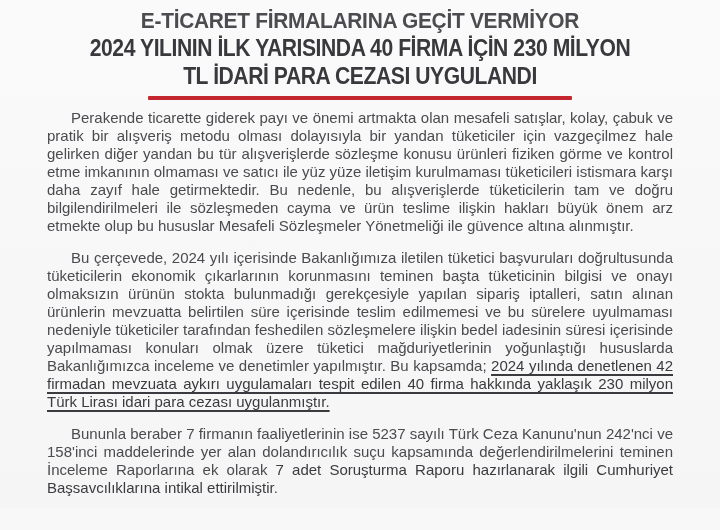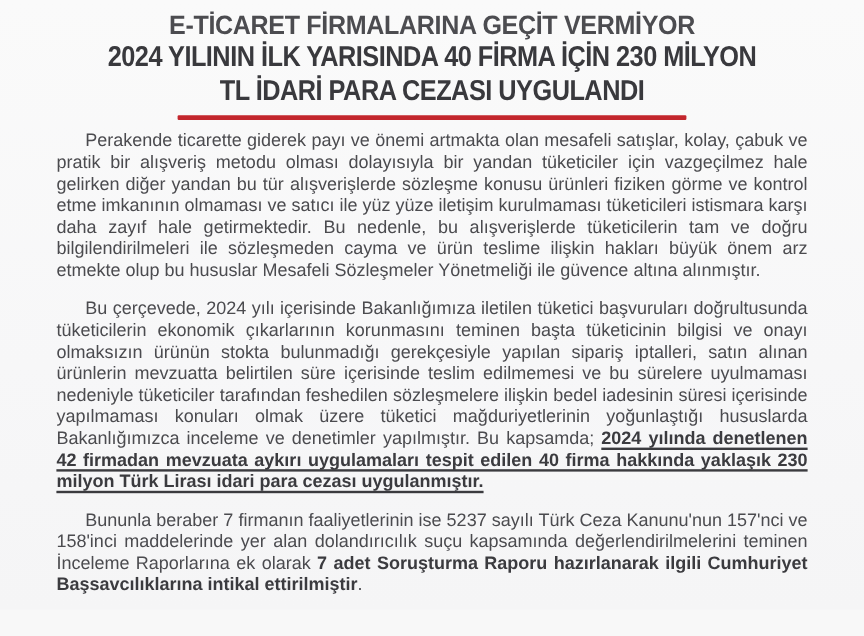--- a/index.html
+++ b/index.html
@@ -44,36 +44,36 @@
   main {
     margin: 9px 47px 0;
     text-align: justify;
     font-size: 15px;
     line-height: 18px;
     color: #4b4b4f;
     hyphens: none;
   }
   .para { margin: 0; text-indent: 24px; }
   .para + .para { margin-top: 14px; }
-  .para .b { font-weight: 700; color: #3b3b3f; }
+  .para .b { font-weight: 400; color: #3b3b3f; }
   .para .u {
     text-decoration: underline;
     text-decoration-thickness: 1.5px;
     text-underline-offset: 2.5px;
   }
 </style>
 </head>
 <body>
 
 <div class="page">
   <header>
     <div class="title-light">E-TİCARET FİRMALARINA GEÇİT VERMİYOR</div>
     <div class="title-bold">2024 YILININ İLK YARISINDA 40 FİRMA İÇİN 230 MİLYON</div>
     <div class="title-bold">TL İDARİ PARA CEZASI UYGULANDI</div>
     <div class="red-rule" style="background: rgb(195, 38, 45);"></div>
   </header>
 
   <main style="color: rgb(75, 75, 79);">
       <p class="para"><span>Perakende ticarette giderek payı ve önemi artmakta olan mesafeli satışlar, kolay, çabuk ve pratik bir alışveriş metodu olması dolayısıyla bir yandan tüketiciler için vazgeçilmez hale gelirken diğer yandan bu tür alışverişlerde sözleşme konusu ürünleri fiziken görme ve kontrol etme imkanının olmaması ve satıcı ile yüz yüze iletişim kurulmaması tüketicileri istismara karşı daha zayıf hale getirmektedir. Bu nedenle, bu alışverişlerde tüketicilerin tam ve doğru bilgilendirilmeleri ile sözleşmeden cayma ve ürün teslime ilişkin hakları büyük önem arz etmekte olup bu hususlar Mesafeli Sözleşmeler Yönetmeliği ile güvence altına alınmıştır.</span></p>
       <p class="para"><span>Bu çerçevede, 2024 yılı içerisinde Bakanlığımıza iletilen tüketici başvuruları doğrultusunda tüketicilerin ekonomik çıkarlarının korunmasını teminen başta tüketicinin bilgisi ve onayı olmaksızın ürünün stokta bulunmadığı gerekçesiyle yapılan sipariş iptalleri, satın alınan ürünlerin mevzuatta belirtilen süre içerisinde teslim edilmemesi ve bu sürelere uyulmaması nedeniyle tüketiciler tarafından feshedilen sözleşmelere ilişkin bedel iadesinin süresi içerisinde yapılmaması konuları olmak üzere tüketici mağduriyetlerinin yoğunlaştığı hususlarda Bakanlığımızca inceleme ve denetimler yapılmıştır. Bu kapsamda; </span><span class="b u">2024 yılında denetlenen 42 firmadan mevzuata aykırı uygulamaları tespit edilen 40 firma hakkında yaklaşık 230 milyon Türk Lirası idari para cezası uygulanmıştır.</span></p>
-      <p class="para"><span>Bununla beraber 7 firmanın faaliyetlerinin ise 5237 sayılı Türk Ceza Kanunu'nun 157'nci ve 158'inci maddelerinde yer alan dolandırıcılık suçu kapsamında değerlendirilmelerini teminen İnceleme Raporlarına ek olarak </span><span class="b">7 adet Soruşturma Raporu hazırlanarak ilgili Cumhuriyet Başsavcılıklarına intikal ettirilmiştir</span><span>.</span></p>
+      <p class="para"><span>Bununla beraber 7 firmanın faaliyetlerinin ise 5237 sayılı Türk Ceza Kanunu'nun 242'nci ve 158'inci maddelerinde yer alan dolandırıcılık suçu kapsamında değerlendirilmelerini teminen İnceleme Raporlarına ek olarak </span><span class="b">7 adet Soruşturma Raporu hazırlanarak ilgili Cumhuriyet Başsavcılıklarına intikal ettirilmiştir</span><span>.</span></p>
     </main>
 </div>
 
 </body></html>

